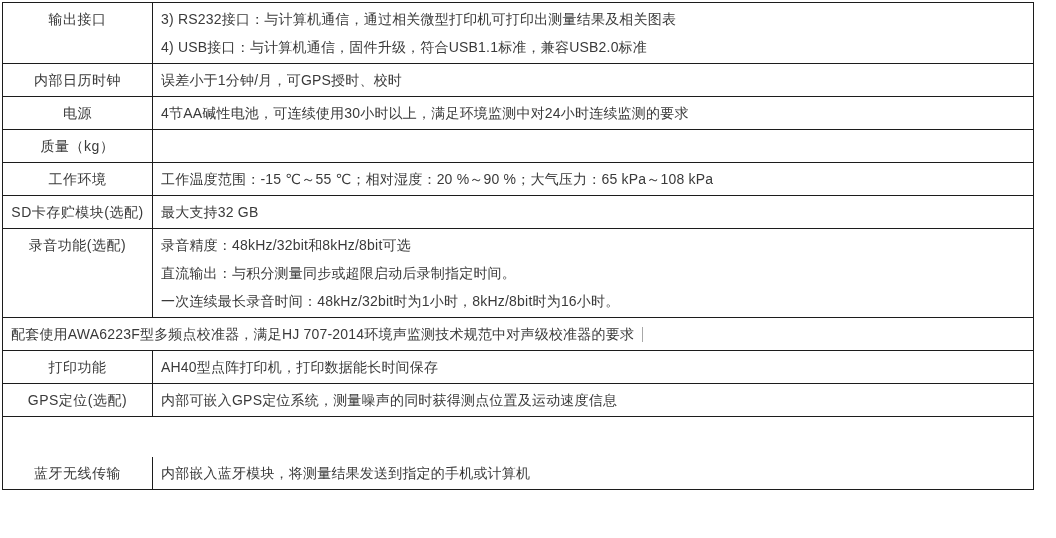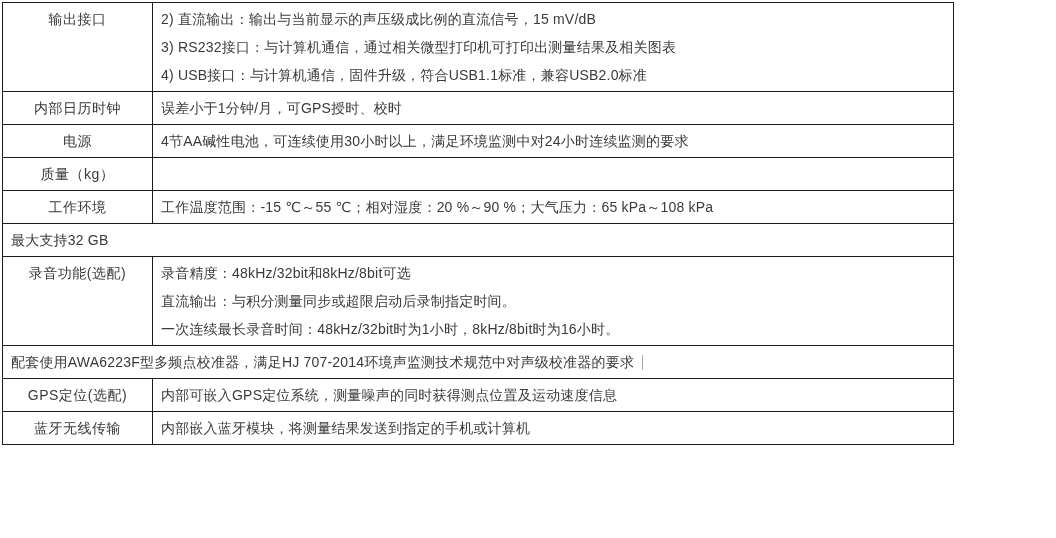--- a/index.html
+++ b/index.html
@@ -9,29 +9,29 @@
   }
   body {
     width: 1056px; height: 538px;
     position: relative;
     font-family: "Liberation Sans", "DejaVu Sans", sans-serif;
     color: #3a3a3a;
   }
   .spec-table {
     position: absolute;
     top: 2px; left: 2px;
-    width: 952px;
+    width: 1032px;
     border: 1px solid #1c1c1c;
     background: #ffffff;
   }
   .row {
     display: flex;
     border-bottom: 1px solid #1c1c1c;
   }
-  .row:last-child { border-bottom: none; }
+  .row:last-child { border-bottom: none; margin-top: 40px; }
   .label-cell {
     flex: 0 0 150px;
     border-right: 1px solid #1c1c1c;
     text-align: center;
     padding: 2px 4px;
   }
   .value-cell {
     flex: 1 1 auto;
     padding: 2px 8px;
     overflow: hidden;
@@ -54,21 +54,20 @@
 </head>
 <body>
 
 <div class="spec-table">
 
   <div class="row">
     <div class="label-cell">
       <div class="line">输出接口</div>
     </div>
     <div class="value-cell">
-      <div class="line">2) 直流输出：输出与当前显示的声压级成比例的直流信号，15 mV/dB</div>
       <div class="line">3) RS232接口：与计算机通信，通过相关微型打印机可打印出测量结果及相关图表</div>
       <div class="line">4) USB接口：与计算机通信，固件升级，符合USB1.1标准，兼容USB2.0标准</div>
     </div>
   </div>
 
   <div class="row">
     <div class="label-cell">
       <div class="line">内部日历时钟</div>
     </div>
     <div class="value-cell">
@@ -95,20 +94,23 @@
   <div class="row">
     <div class="label-cell">
       <div class="line">工作环境</div>
     </div>
     <div class="value-cell">
       <div class="line">工作温度范围：-15 ℃～55 ℃；相对湿度：20 %～90 %；大气压力：65 kPa～108 kPa</div>
     </div>
   </div>
 
   <div class="row">
+    <div class="label-cell">
+      <div class="line">SD卡存贮模块(选配)</div>
+    </div>
     <div class="value-cell">
       <div class="line">最大支持32 GB</div>
     </div>
   </div>
 
   <div class="row">
     <div class="label-cell">
       <div class="line">录音功能(选配)</div>
     </div>
     <div class="value-cell">
@@ -117,20 +119,28 @@
       <div class="line">一次连续最长录音时间：48kHz/32bit时为1小时，8kHz/8bit时为16小时。</div>
     </div>
   </div>
 
   <div class="row">
     <div class="value-cell">
       <div class="line"><span>配套使用AWA6223F型多频点校准器，满足HJ 707-2014环境声监测技术规范中对声级校准器的要求</span><span class="text-cursor"></span></div>
     </div>
   </div>
 
+  <div class="row">
+    <div class="label-cell">
+      <div class="line">打印功能</div>
+    </div>
+    <div class="value-cell">
+      <div class="line">AH40型点阵打印机，打印数据能长时间保存</div>
+    </div>
+  </div>
 
   <div class="row">
     <div class="label-cell">
       <div class="line">GPS定位(选配)</div>
     </div>
     <div class="value-cell">
       <div class="line">内部可嵌入GPS定位系统，测量噪声的同时获得测点位置及运动速度信息</div>
     </div>
   </div>
 

